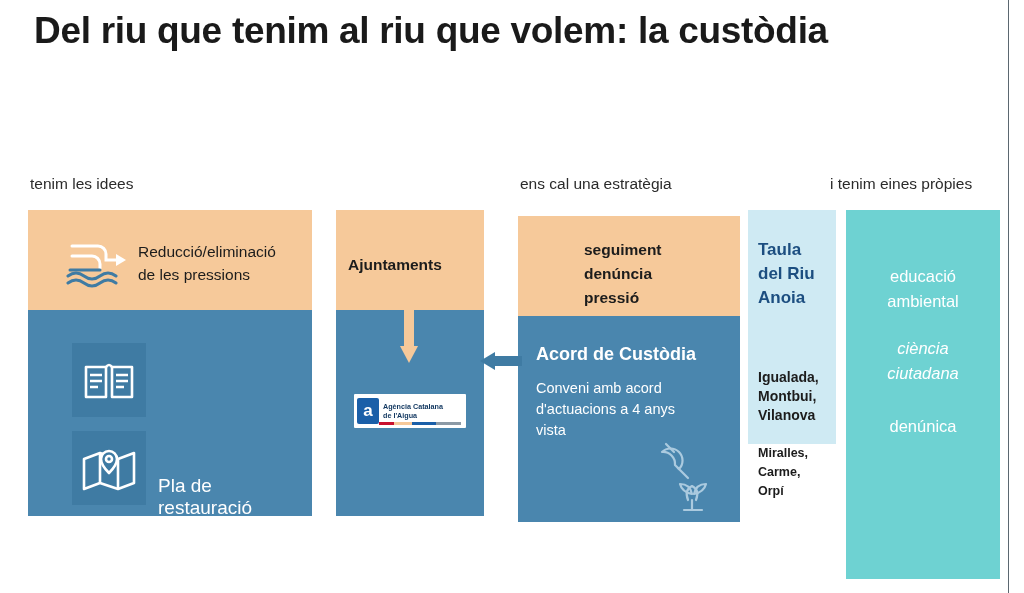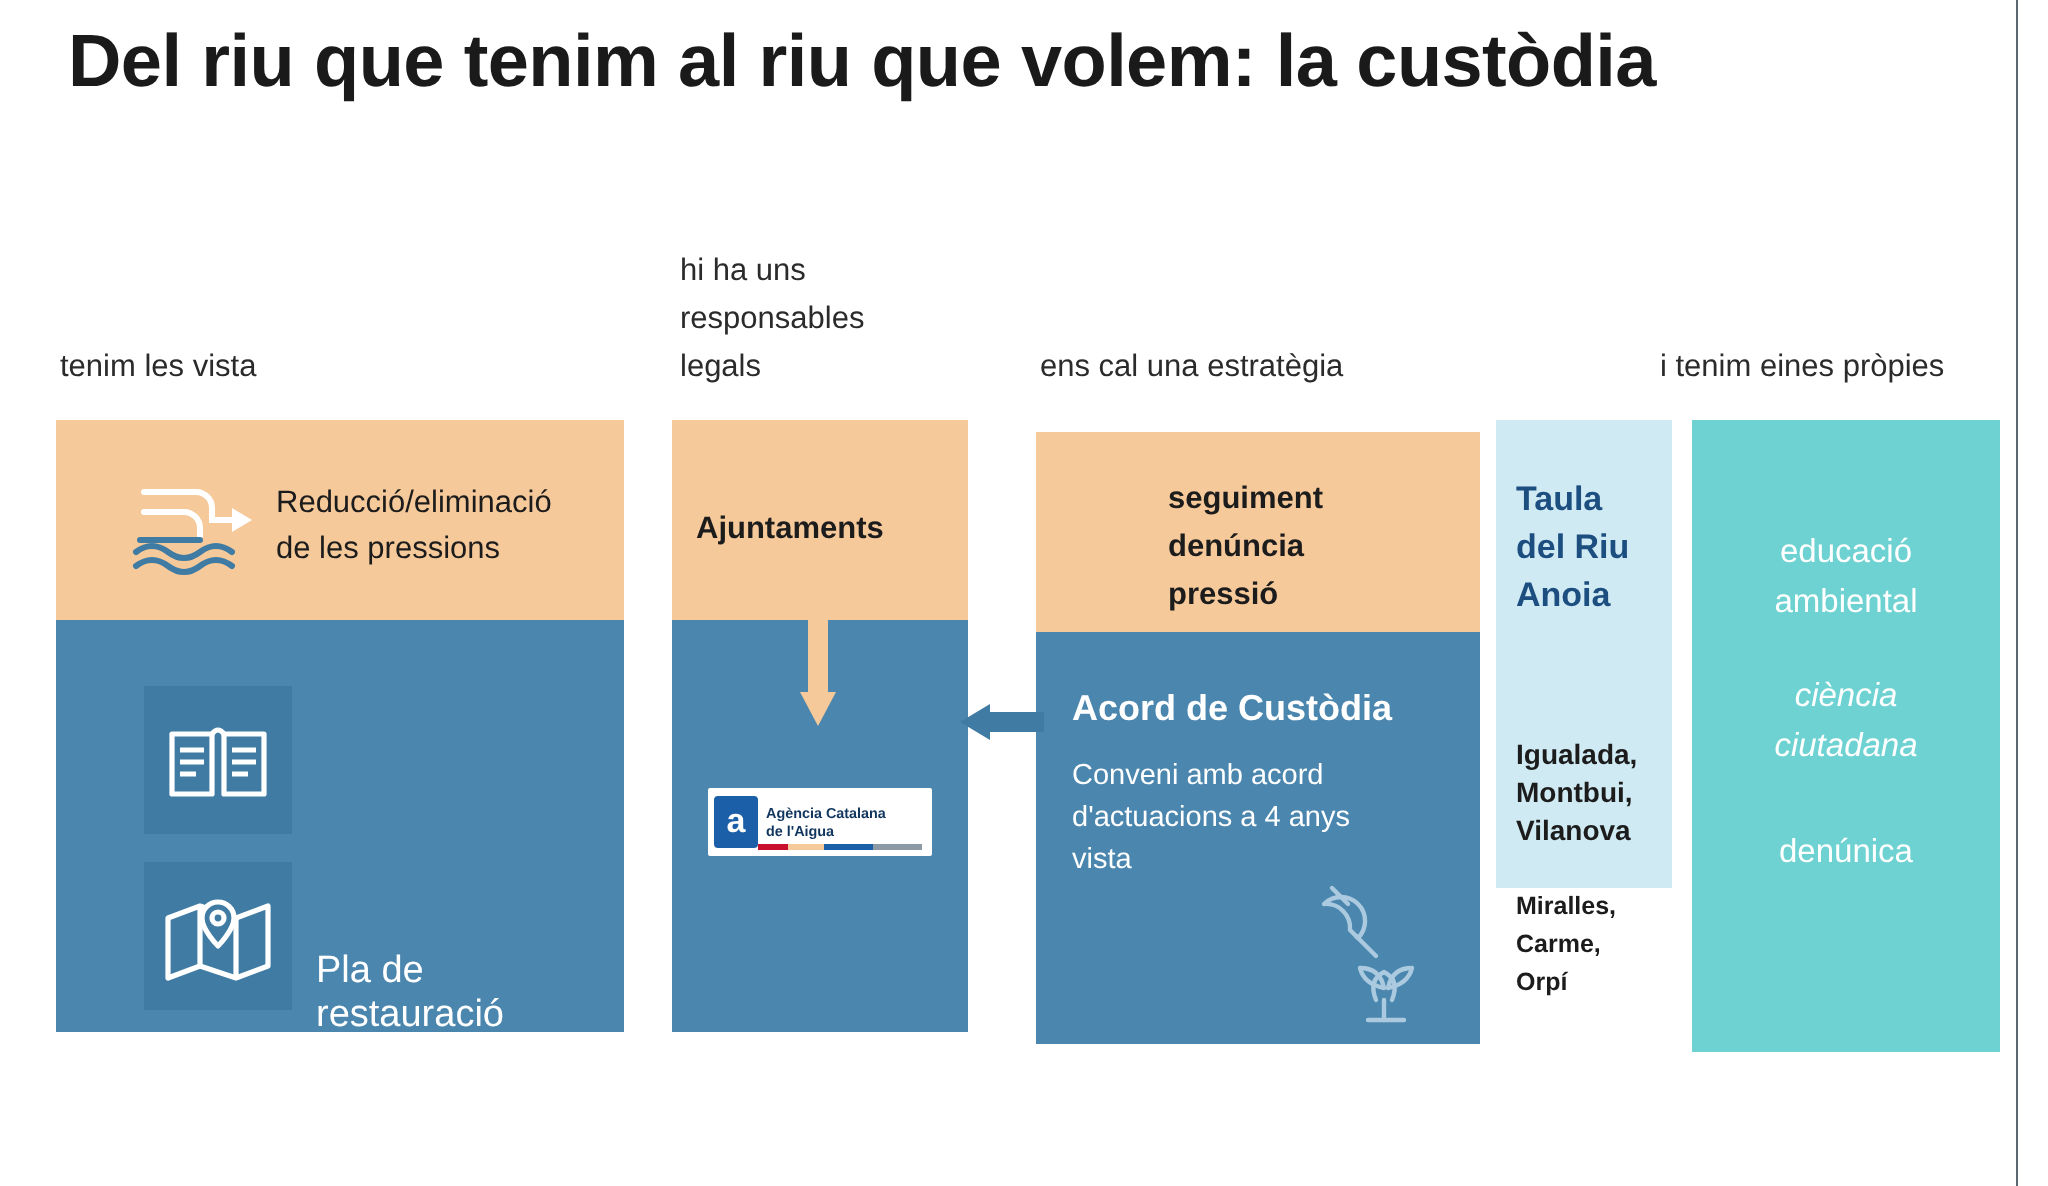--- a/index.html
+++ b/index.html
@@ -312,21 +312,21 @@
     color: #1c1c1c;
     font-weight: bold;
   }
 
   
   .col5 {
     position: absolute;
     left: 846px;
     top: 210px;
     width: 154px;
-    height: 316px;
+    height: 369px;
     background: #6ed2d2;
   }
   .c5-item {
     position: absolute;
     left: 0;
     width: 154px;
     text-align: center;
     font-size: 16.5px;
     line-height: 25px;
     color: #ffffff;
@@ -339,24 +339,21 @@
 </style>
 </head>
 <body>
 
 <div id="slide">
 
   <div class="right-rule"></div>
 
   <div class="title">Del riu que tenim al riu que volem: la custòdia</div>
 
-  <div class="caption cap-ideas nowrap">tenim les vista</div>
-  <div class="caption cap-legals nowrap">hi ha uns
-responsables
-legals</div>
+  <div class="caption cap-ideas nowrap">tenim les idees</div>
   <div class="caption cap-estrat nowrap">ens cal una estratègia</div>
   <div class="caption cap-eines nowrap">i tenim eines pròpies</div>
 
   <div class="col1">
     <div class="c1-top"></div>
     <div class="c1-bottom"></div>
 
     <div class="icon-box ibox-a">
       <svg width="62" height="52" viewBox="0 0 62 52">
         <g fill="none" stroke="#ffffff" stroke-width="3" stroke-linecap="round">

